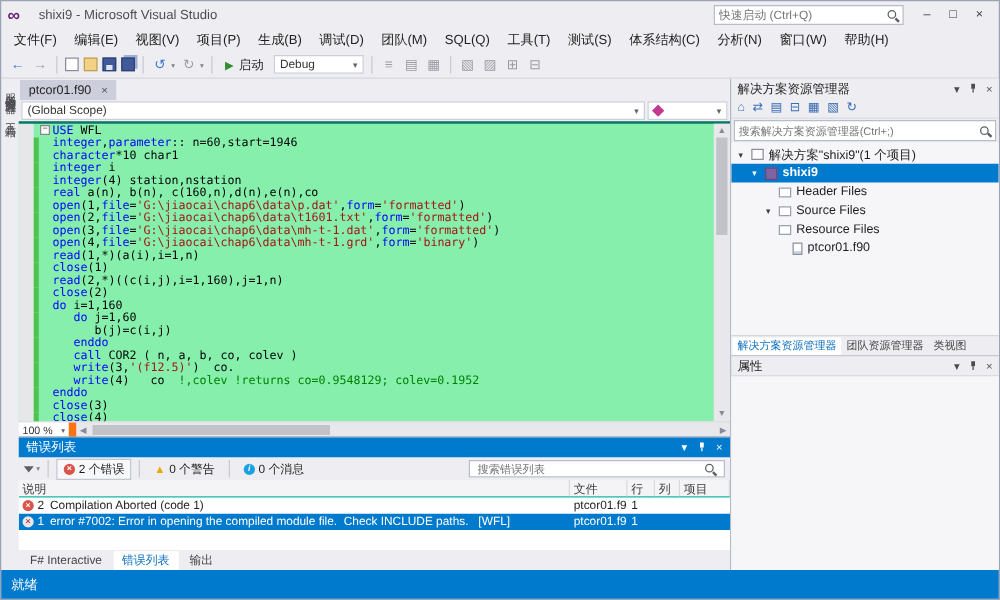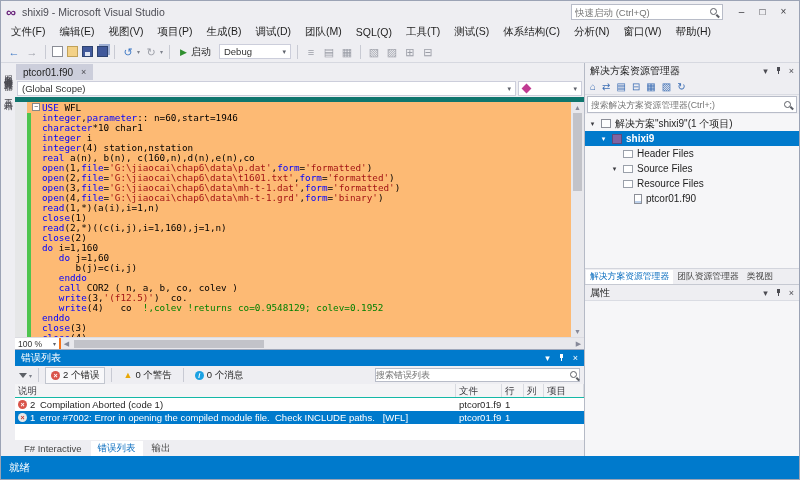--- a/index.html
+++ b/index.html
@@ -3,21 +3,21 @@
 <meta charset="utf-8">
 <style>
   *{margin:0;padding:0;box-sizing:border-box}
   html,body{width:800px;height:480px;overflow:hidden;background:#eeeef2;
     font-family:"Liberation Sans",sans-serif;-webkit-font-smoothing:antialiased}
   .vs-window{width:800px;height:480px;display:flex;flex-direction:column;background:#eeeef2;border:1px solid #9ba3b5}
 
   
   .titlebar{height:22px;display:flex;align-items:center;padding:0 5px;gap:4px;flex:0 0 auto}
   .vs-logo{color:#68217a;font-weight:bold;font-size:14px;line-height:14px}
-  .title-text{font-size:10.5px;color:#4d4d55;margin-left:2px}
+  .title-text{font-size:10.5px;color:#4d4d55;margin-left:11px}
   .tb-spacer{flex:1}
   .quick-launch{width:152px;height:16px;background:#fff;border:1px solid #b8bcc8;display:flex;align-items:center;padding:0 3px;gap:3px}
   .quick-launch input{flex:1;border:none;outline:none;font-size:9.5px;color:#8a8a90;background:transparent;min-width:0}
   .mag{position:relative;width:10px;height:10px;display:inline-block;flex:0 0 auto}
   .mag::before{content:"";position:absolute;left:1px;top:1px;width:5px;height:5px;border:1.4px solid #5c5f66;border-radius:50%}
   .mag::after{content:"";position:absolute;left:7px;top:7.5px;width:3.5px;height:1.5px;background:#5c5f66;transform:rotate(45deg)}
   .win-controls{display:flex;margin-left:4px}
   .win-btn{width:21px;height:16px;text-align:center;font-size:10px;color:#3b3b40;line-height:15px}
 
   
@@ -49,58 +49,58 @@
 
   .center{flex:1;display:flex;flex-direction:column;min-width:0}
   .doc-tabs{height:17px;display:flex;align-items:flex-end;padding-left:1px;flex:0 0 auto}
   .doc-tab{height:16px;background:#cccedb;display:flex;align-items:center;gap:8px;padding:0 7px;font-size:10px;color:#1e1e1e}
   .doc-tab .close{font-size:9px;color:#4b4b52}
   .nav-bar{height:17px;display:flex;gap:2px;padding:1px 2px;flex:0 0 auto}
   .combo.scope{flex:1}
   .combo.member{width:64px}
   .member-ico{width:7px;height:7px;background:#c03a92;transform:rotate(45deg);display:inline-block}
 
-  .editor-wrap{flex:1;display:flex;min-height:0;background:#fdba74;border-top:5px solid #0f766e}
+  .editor-wrap{flex:1;display:flex;min-height:0;background:#86efac;border-top:2px solid #0f766e}
   .code-area{flex:1;overflow:hidden;position:relative;padding-top:1px}
   .code-area::before{content:"";position:absolute;left:0;top:0;bottom:0;width:12px;background:#e6e7e8}
   .code-line{display:flex;height:10px;align-items:stretch;position:relative}
   .glyph-margin{width:12px;flex:0 0 auto}
   .chg-bar{width:4px;flex:0 0 auto}
   .chg-bar.on{background:#4ec44e}
   .fold-margin{width:11px;flex:0 0 auto;position:relative}
   .fold-box{position:absolute;left:1px;top:0;width:8px;height:8px;border:1px solid #888;background:#fff;font-size:7px;line-height:6px;text-align:center;color:#333}
   .code-text{font-family:"DejaVu Sans Mono",monospace;font-size:9.3px;line-height:10px;white-space:pre;color:#000}
   .tok-k{color:#0000ff}.tok-s{color:#a31515}.tok-c{color:#008000}.tok-p{color:#000}
 
   .v-scroll{width:13px;background:#e8e8ec;display:flex;flex-direction:column;flex:0 0 auto}
   .scroll-arr{height:11px;font-size:7px;color:#868999;text-align:center;line-height:11px}
   .v-thumb{width:9px;height:78px;background:#c2c3c9;margin:0 auto}
   .v-scroll .fill{flex:1}
 
   .hscroll-row{height:12px;background:#e8e8ec;display:flex;align-items:center;flex:0 0 auto;border-top:1px solid #dcdce2}
-  .zoom-box{width:46px;height:12px;background:#fff;border-right:2px solid #f97316;font-size:8.5px;color:#333;display:flex;align-items:center;padding:0 3px;gap:3px;flex:0 0 auto}
+  .zoom-box{width:46px;height:12px;background:#fff;border-right:6px solid #f97316;font-size:8.5px;color:#333;display:flex;align-items:center;padding:0 3px;gap:3px;flex:0 0 auto}
   .zoom-box .arrow{font-size:6px;color:#5e626b;margin-left:auto}
   .h-arr{width:11px;font-size:7px;color:#868999;text-align:center}
   .h-thumb{width:190px;height:8px;background:#c2c3c9;margin-left:2px}
 
   
   .error-panel{height:107px;display:flex;flex-direction:column;flex:0 0 auto;border-top:1px solid #9fa8bb}
   .ep-title{height:16px;background:#007acc;color:#fff;font-size:10px;display:flex;align-items:center;padding:0 6px;flex:0 0 auto}
   .ep-title .icons{margin-left:auto;display:flex;gap:8px;font-size:9px;align-items:center}
   .pin-icon{display:inline-block;width:7px;height:8px;position:relative}
   .pin-icon::before{content:"";position:absolute;left:2px;top:0;width:3px;height:4px;background:currentColor}
   .pin-icon::after{content:"";position:absolute;left:3px;top:4px;width:1px;height:3px;background:currentColor}
   .ep-toolbar{height:18px;background:#eeeef2;display:flex;align-items:center;gap:4px;padding:0 4px;font-size:9.5px;color:#1e1e1e;flex:0 0 auto}
   .funnel{width:0;height:0;border-left:4px solid transparent;border-right:4px solid transparent;border-top:5px solid #5c6066;display:inline-block}
   .count-btn{display:flex;align-items:center;gap:3px;padding:1px 5px;white-space:nowrap}
   .count-btn.pressed{background:#f8f8fa;border:1px solid #c2c6cf}
   .err-badge{width:9px;height:9px;border-radius:50%;background:#d9544a;color:#fff;font-size:7px;line-height:9px;text-align:center;font-weight:bold;flex:0 0 auto}
   .warn-badge{color:#e9a807;font-size:9px;line-height:9px}
   .info-badge{width:9px;height:9px;border-radius:50%;background:#1ba1e2;color:#fff;font-size:7px;line-height:9px;text-align:center;font-style:italic;font-weight:bold}
-  .ep-search{width:205px;height:14px;margin-left:auto;background:#fff;border:1px solid #b8bcc8;display:flex;align-items:center;padding:0 0;gap:3px}
+  .ep-search{width:205px;height:14px;margin-left:auto;background:#fff;border:1px solid #b8bcc8;display:flex;align-items:center;padding:0 6px;gap:3px}
   .ep-search input{flex:1;border:none;outline:none;font-size:9px;color:#8a8a90;min-width:0}
   .ep-grid{flex:1;background:#fff;display:flex;flex-direction:column;overflow:hidden;font-size:9.5px}
   .ep-header{display:flex;height:14px;background:#f4f4f6;border-bottom:1px solid #14b8a6;color:#3b3b40;flex:0 0 auto}
   .ep-hcell{padding:1px 3px;border-right:1px solid #d8dae0;white-space:nowrap;overflow:hidden}
   .ep-col0{flex:1;min-width:0}
   .ep-col1{width:46px;flex:0 0 auto}
   .ep-col2{width:22px;flex:0 0 auto}
   .ep-col3{width:20px;flex:0 0 auto}
   .ep-col4{width:40px;flex:0 0 auto}
   .ep-row{display:flex;height:13px;align-items:center;color:#1e1e1e;flex:0 0 auto}

